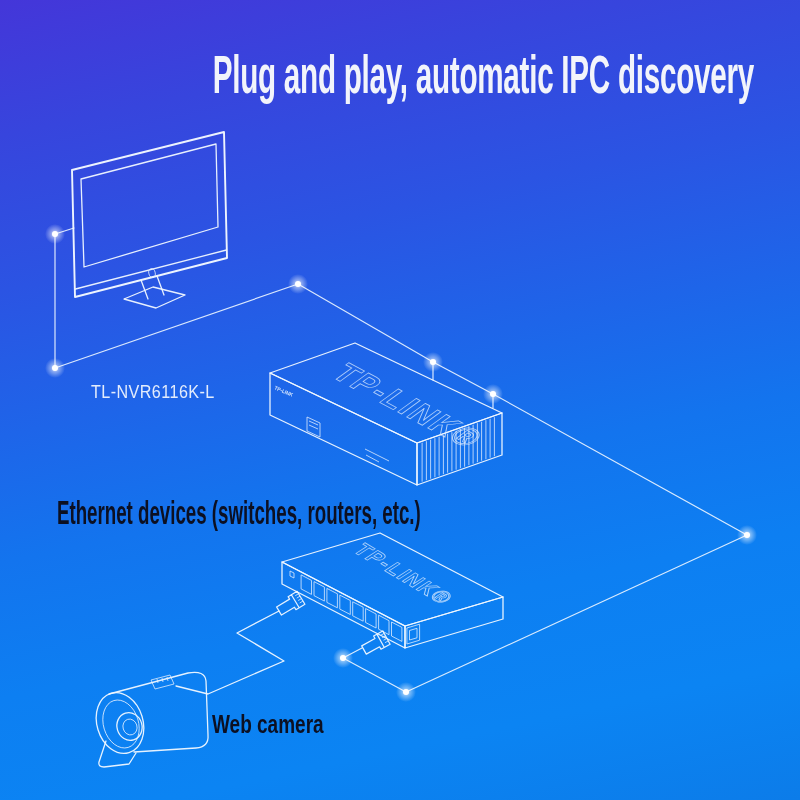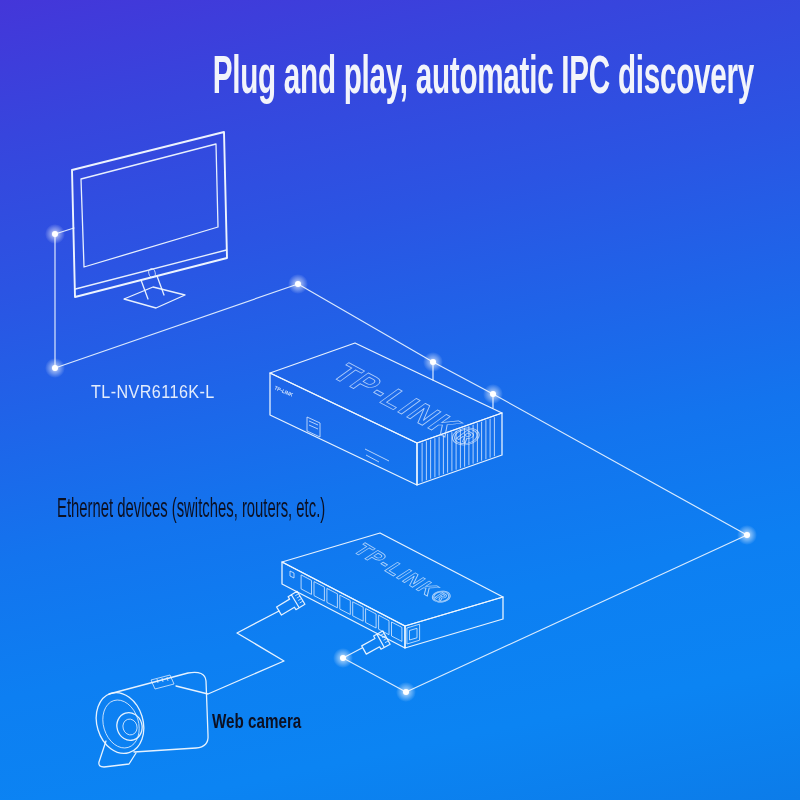--- a/index.html
+++ b/index.html
@@ -15,23 +15,23 @@
   .title{
     position:absolute;left:0;top:46px;width:722px;margin:0;
     text-align:center;font-size:53px;font-weight:700;line-height:58px;
     color:var(--title-text,#f2f4fb);letter-spacing:-0.5px;white-space:nowrap;
   }
   .title span{display:inline-block;transform:scaleX(0.56);transform-origin:center;}
   .label{position:absolute;white-space:nowrap;margin:0;}
   .label span{display:inline-block;transform-origin:left center;}
   .nvr-label{left:91px;top:381px;font-size:19px;font-weight:400;color:#e3ecfc;}
   .nvr-label span{transform:scaleX(0.85);letter-spacing:0.5px;}
-  .eth-label{left:57px;top:493px;font-size:27px;font-weight:400;color:var(--dark-text,#0c1022);}
+  .eth-label{left:57px;top:493px;font-size:34px;font-weight:700;color:var(--dark-text,#0c1022);}
   .eth-label span{transform:scaleX(0.55);}
-  .cam-label{left:212px;top:710px;font-size:20px;font-weight:700;color:var(--dark-text,#0c1022);}
+  .cam-label{left:212px;top:710px;font-size:25px;font-weight:700;color:var(--dark-text,#0c1022);}
   .cam-label span{transform:scaleX(0.76);}
   
   .wire{stroke:var(--accent-line,#e9f3ff);stroke-width:1.2;fill:none;opacity:0.92;stroke-linejoin:round;stroke-linecap:round;}
   .dev{stroke:#f1f8ff;stroke-width:1.3;fill:none;opacity:0.95;stroke-linejoin:round;stroke-linecap:round;}
   .dev-bold{stroke:#f4f9ff;stroke-width:1.9;fill:none;opacity:0.97;stroke-linejoin:round;stroke-linecap:round;}
   .thin{stroke:#e7f1fe;stroke-width:0.9;fill:none;opacity:0.85;}
   .brand-outline{fill:none;stroke:#dcebfe;stroke-width:0.75;opacity:0.8;
     font-family:"Liberation Sans",sans-serif;font-weight:700;}
 </style>
 </head>

